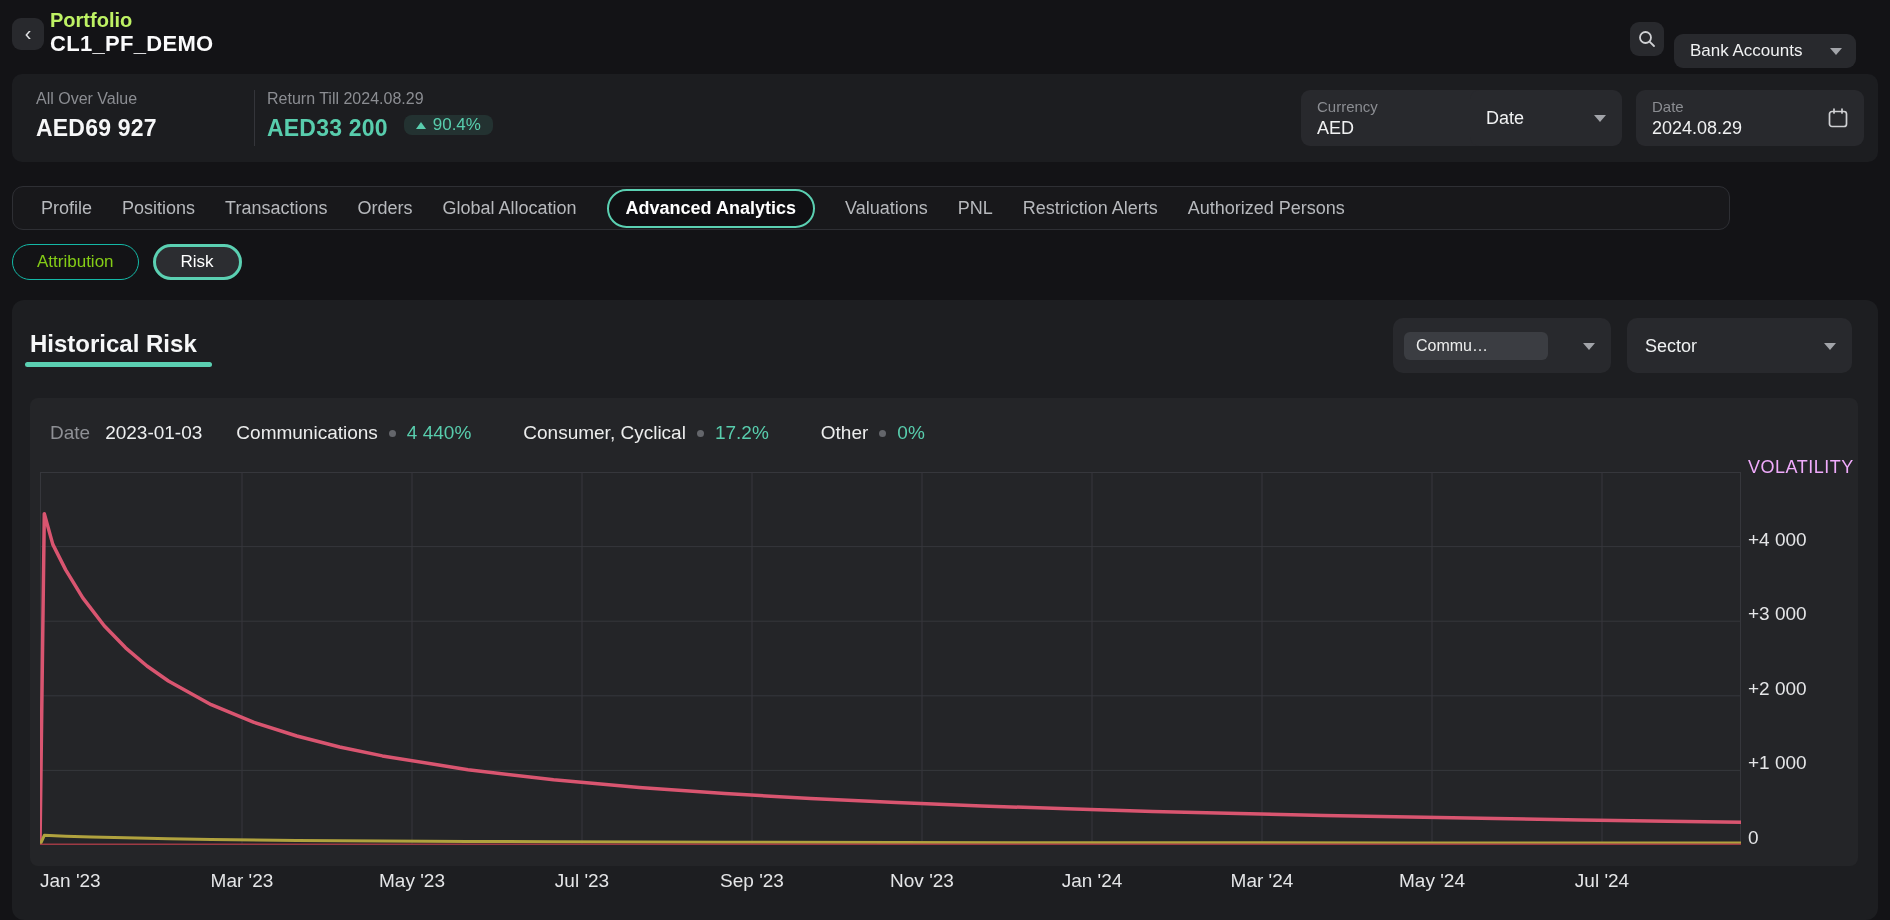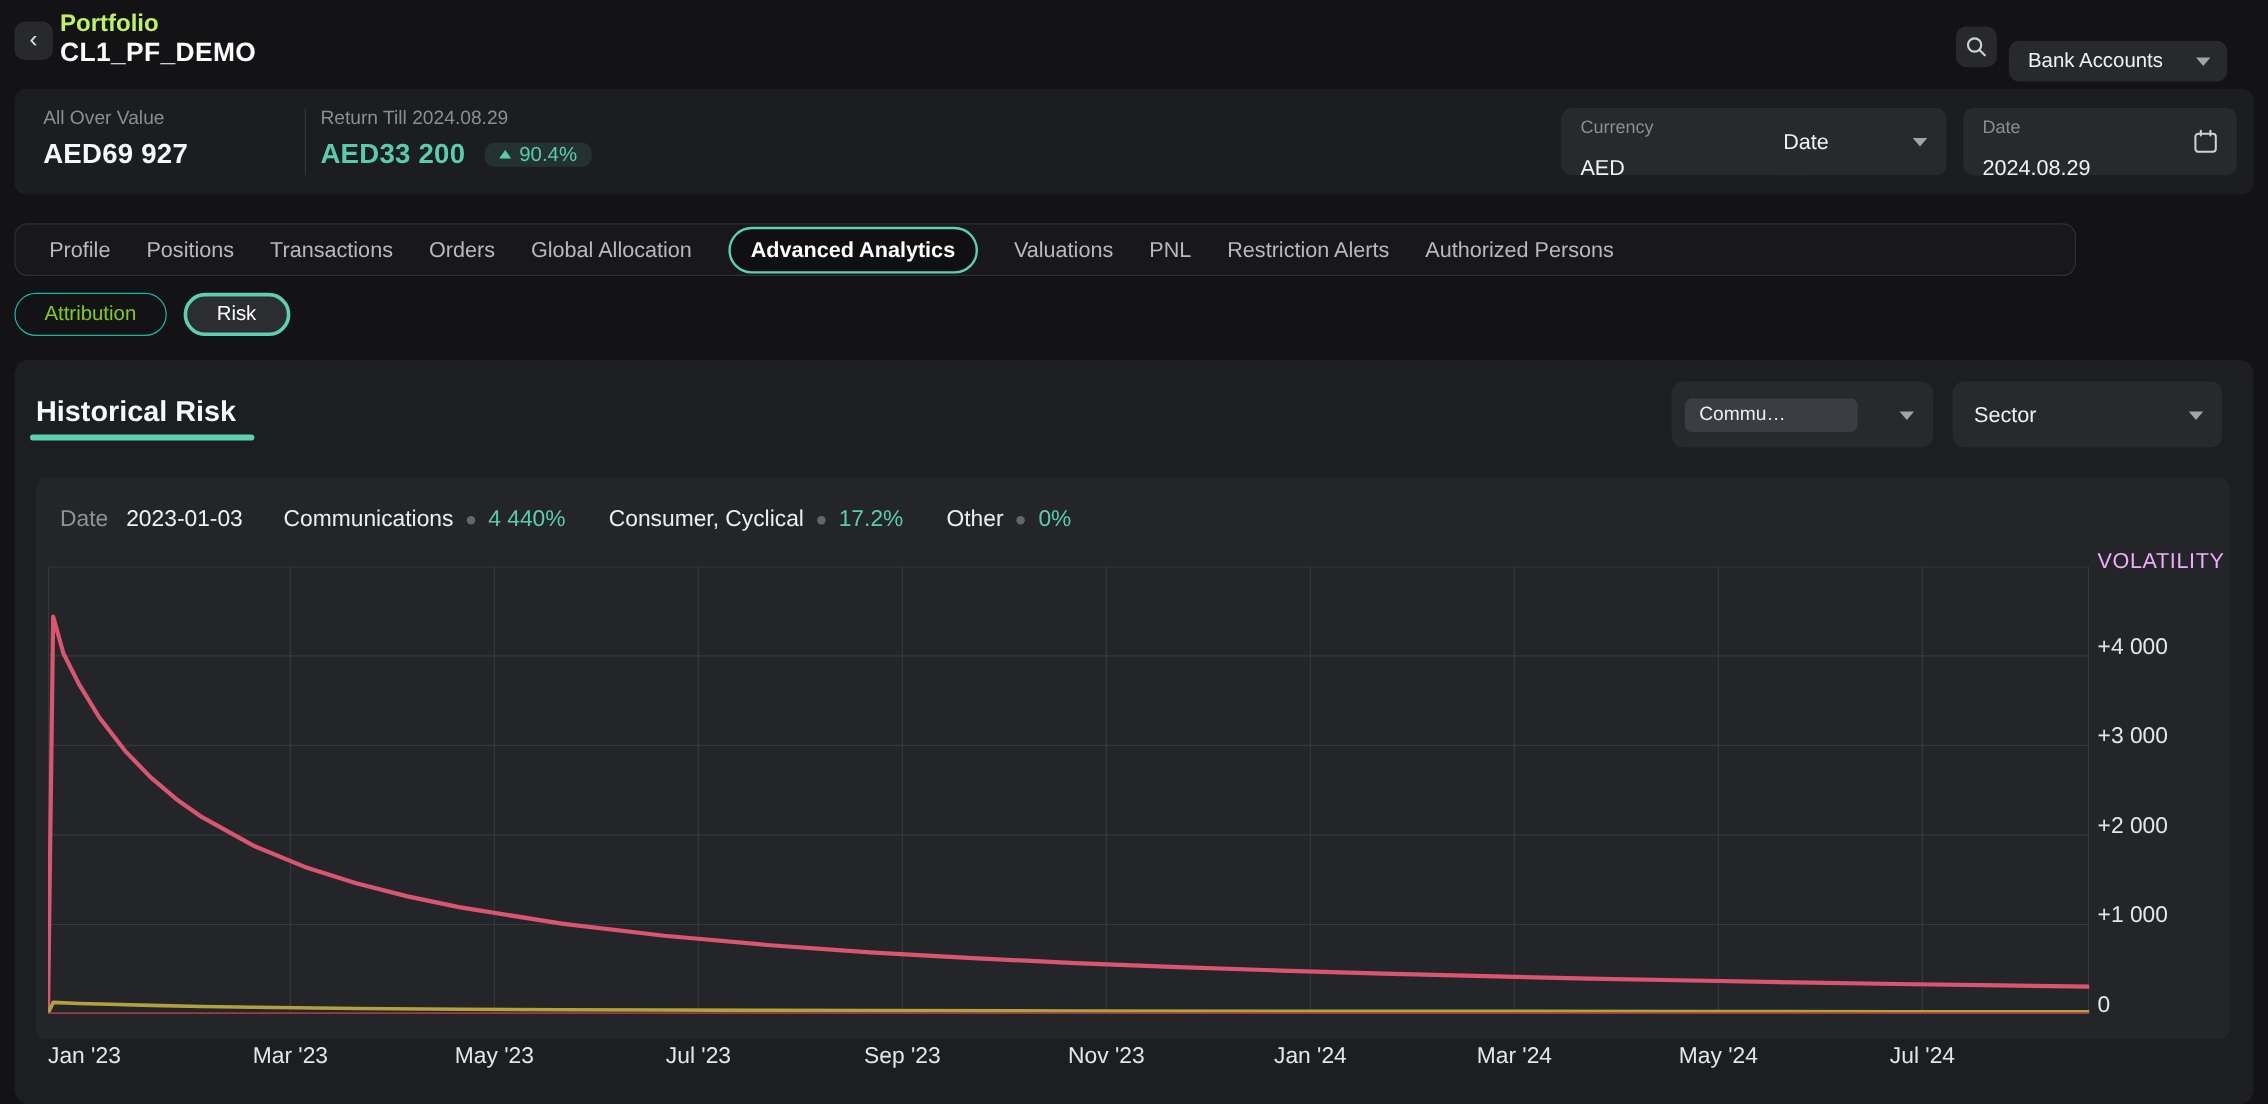--- a/index.html
+++ b/index.html
@@ -19,29 +19,29 @@
     display:flex; align-items:center; padding:0 14px 0 16px; cursor:pointer; }
   .hdr-bank .lbl { font-size:17px; color:#f0f1f2; flex:1; }
   .caret { width:0; height:0; border-left:6px solid transparent; border-right:6px solid transparent; border-top:7px solid #a2a4a9; }
 
   
   .sum-panel { position:absolute; left:12px; top:74px; width:1866px; height:88px; background:#1c1d20; border-radius:10px; }
   .sum-block { position:absolute; top:16px; }
   .sum-label { font-size:16px; color:#8b8d92; margin-bottom:7px; }
   .sum-value { font-size:23px; font-weight:700; color:#f6f7f8; letter-spacing:.2px; }
   .sum-divider { position:absolute; left:242px; top:16px; width:1px; height:56px; background:#34353a; }
-  .ret-row { display:flex; align-items:center; gap:16px; }
+  .ret-row { display:flex; align-items:flex-start; gap:16px; }
   .ret-value { font-size:23px; font-weight:700; color:#58cdad; letter-spacing:.2px; }
   .ret-badge { display:inline-flex; align-items:center; gap:7px; background:rgba(88,205,173,.12); border-radius:8px;
     padding:0 12px; color:#58cdad; font-size:17px; }
   .ret-badge .tri { width:0; height:0; border-left:5px solid transparent; border-right:5px solid transparent; border-bottom:7px solid #58cdad; }
 
   .ctl { position:absolute; top:90px; height:56px; background:#28292d; border-radius:9px; cursor:pointer; }
   .ctl .cap { font-size:15px; color:#8b8d92; }
-  .ctl .val { font-size:18px; color:#f0f1f2; margin-top:15px; }
+  .ctl .val { font-size:18px; color:#f0f1f2; margin-top:3px; }
   .ctl-currency { left:1301px; width:210px; padding:8px 16px; }
   .ctl-currency .caret, .ctl-datefilter .caret, .sec-filter .caret { position:absolute; right:16px; top:50%; margin-top:-3px; }
   .ctl-datefilter { left:1470px; width:152px; padding:0 16px; display:flex; align-items:center; }
   .ctl-datefilter .val { margin:0; }
   .ctl-datepick { left:1636px; width:228px; padding:8px 16px; }
   .ctl-datepick svg { position:absolute; right:14px; top:50%; transform:translateY(-50%); }
 
   
   .tabbar { position:absolute; left:12px; top:186px; width:1718px; height:44px; background:#18181b; border:1px solid #2e2f34;
     border-radius:11px; display:flex; align-items:center; gap:30px; padding:0 12px 0 28px; }
@@ -169,21 +169,21 @@
     <span class="val">Sector</span>
     <span class="caret"></span>
   </div>
 
   <div class="chart-card"></div>
   <div class="legend">
     <div class="date-wrap">
       <span class="muted">Date</span>
       <span class="date-val">2023-01-03</span>
     </div>
-    <div style="display:flex; align-items:center; gap:36px;">
+    <div style="display:flex; align-items:center; gap:52px;">
         <div class="legend-item">
           <span class="lg-name">Communications</span>
           <span class="lg-dot"></span>
           <span class="lg-val">4 440%</span>
         </div>
         <div class="legend-item">
           <span class="lg-name">Consumer, Cyclical</span>
           <span class="lg-dot"></span>
           <span class="lg-val">17.2%</span>
         </div>

